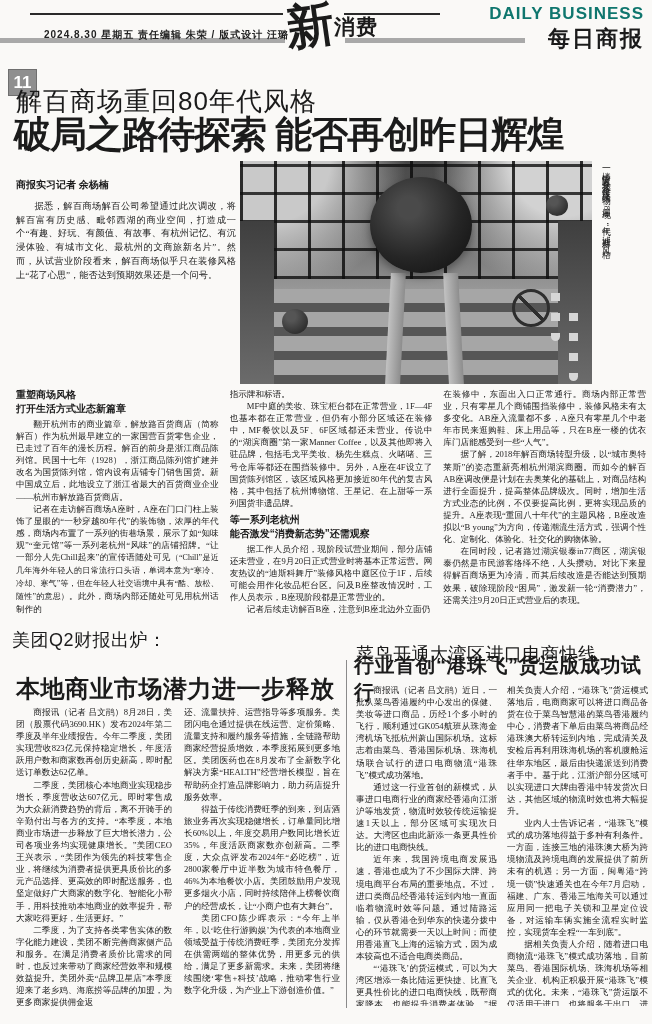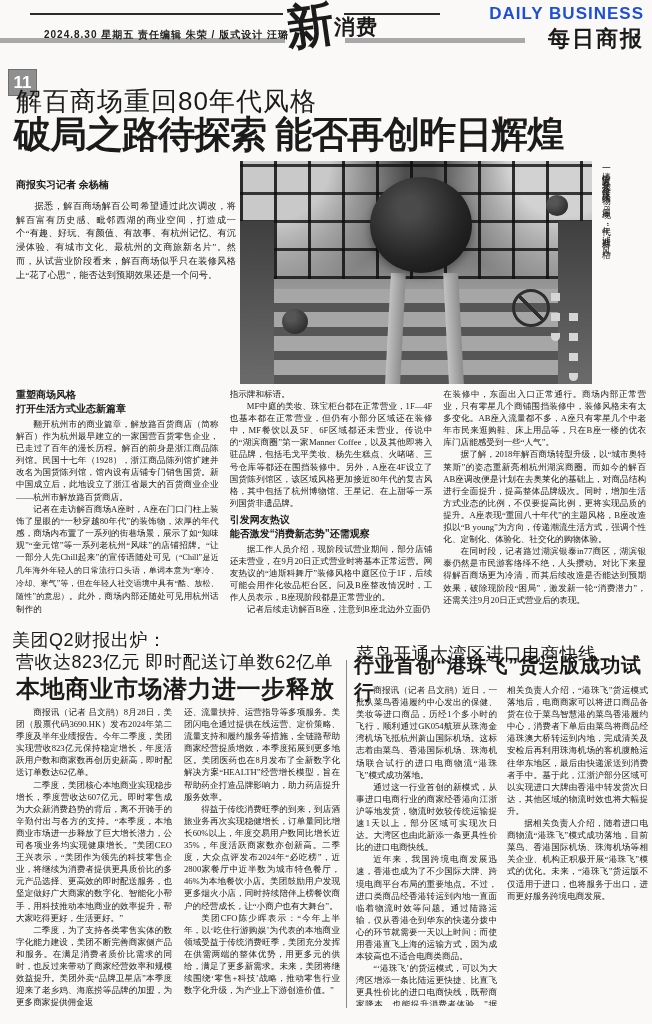--- a/index.html
+++ b/index.html
@@ -7,21 +7,21 @@
         font-family:"Liberation Serif","DejaVu Serif",serif;color:#1b1b1b;}
   .abs{position:absolute;}
   
   .hairline{height:2px;background:#2a2a2a;}
   .grayline{height:5px;background:#a9a9a9;}
   .pagebox{width:27px;height:25px;background:#8f8f8f;border:1px solid #6f6f6f;
            color:#fff;font:700 17px/25px "Liberation Sans",sans-serif;text-align:center;}
   .dateline{font:700 10px "Liberation Sans",sans-serif;color:#222;letter-spacing:1px;}
   .logo-xin{font:900 48px/1 "Liberation Serif",serif;transform:rotate(-8deg);display:inline-block;}
   .logo-suffix{font:900 21px "Liberation Sans",sans-serif;letter-spacing:1px;}
-  .m-en{font:800 17px "Liberation Sans",sans-serif;color:#1d4ed8;letter-spacing:1px;}
+  .m-en{font:800 17px "Liberation Sans",sans-serif;color:#0f766e;letter-spacing:1px;}
   .m-cn{font:900 22px "Liberation Serif",serif;letter-spacing:2px;}
   
   .kicker-main{font:500 26px "Liberation Sans",sans-serif;letter-spacing:1px;}
   .headline-main{font:900 37px "Liberation Sans",sans-serif;letter-spacing:-1px;}
   .byline{font:700 10px "Liberation Sans",sans-serif;}
   .kicker-sub{font:500 18px "Liberation Sans",sans-serif;letter-spacing:.5px;}
   .headline-sub{font:900 24px "Liberation Sans",sans-serif;letter-spacing:.5px;}
   .headline-sub2{font:900 20px "Liberation Sans",sans-serif;letter-spacing:.5px;}
   .subhead{font:800 10px/14px "Liberation Sans",sans-serif;margin:0 0 2px 0;}
   
@@ -100,33 +100,32 @@
 
   <div class="abs cols" style="left:16px;top:388px;width:630px;height:252px;gap:11px;">
     <div class="col">
       <div class="subhead"><span>重塑商场风格</span><br><span>打开生活方式业态新篇章</span></div>
       <p>翻开杭州市的商业篇章，解放路百货商店（简称解百）作为杭州最早建立的一家国营百货零售企业，已走过了百年的漫长历程。解百的前身是浙江商品陈列馆。民国十七年（1928），浙江商品陈列馆扩建并改名为国货陈列馆，馆内设有店铺专门销售国货。新中国成立后，此地设立了浙江省最大的百货商业企业——杭州市解放路百货商店。</p>
       <p><span>记者在走访解百商场A座时，A座在门口门柱上装饰了显眼的“一秒穿越80年代”的装饰物，浓厚的年代感，商场内布置了一系列的街巷场景，展示了如“知味观”“奎元馆”等一系列老杭州“风味”的店铺招牌。“让一部分人先Chill起来”的宣传语随处可见</span><span class="paren">（“Chill”是近几年海外年轻人的日常流行口头语，单词本意为“寒冷、冷却、寒气”等，但在年轻人社交语境中具有“酷、放松、随性”的意思）</span><span>。此外，商场内部还随处可见用杭州话制作的</span></p>
     </div>
     <div class="col">
       <p class="noind">指示牌和标语。</p>
       <p>MF中庭的美妆、珠宝柜台都在正常营业，1F—4F也基本都在正常营业，但仍有小部分区域还在装修中，MF餐饮以及5F、6F区域都还未营业。传说中的“湖滨商圈”第一家Manner Coffee，以及其他即将入驻品牌，包括毛戈平美妆、杨先生糕点、火啫啫、三号仓库等都还在围挡装修中。另外，A座在4F设立了国货陈列馆区，该区域风格更加接近80年代的复古风格，其中包括了杭州博物馆、王星记、在上甜等一系列国货非遗品牌。</p>
-      <div class="subhead" style="margin-top:4px;"><span>引发网友热议</span><br><span>能否激发“消费新态势”还需观察</span></div>
+      <div class="subhead" style="margin-top:4px;"><span>等一系列老杭州</span><br><span>能否激发“消费新态势”还需观察</span></div>
       <p>据工作人员介绍，现阶段试营业期间，部分店铺还未营业，在9月20日正式营业时将基本正常运营。网友热议的“迪斯科舞厅”装修风格中庭区位于1F，后续可能会用作化妆品柜台区。问及B座整改情况时，工作人员表示，B座现阶段都是正常营业的。</p>
       <p>记者后续走访解百B座，注意到B座北边外立面仍</p>
     </div>
     <div class="col">
       <p class="noind">在装修中，东面出入口正常通行。商场内部正常营业，只有零星几个商铺围挡装修中，装修风格未有太多变化。AB座入流量都不多，A座只有零星几个中老年市民来逛购鞋、床上用品等，只在B座一楼的优衣库门店能感受到一些“人气”。</p>
       <p>据了解，2018年解百商场转型升级，以“城市奥特莱斯”的姿态重新亮相杭州湖滨商圈。而如今的解百AB座调改便是计划在去奥莱化的基础上，对商品结构进行全面提升，提高整体品牌级次。同时，增加生活方式业态的比例，不仅要提高比例，更将实现品质的提升。A座表现“重回八十年代”的主题风格，B座改造拟以“B young”为方向，传递潮流生活方式，强调个性化、定制化、体验化、社交化的购物体验。</p>
       <p>在同时段，记者路过湖滨银泰in77商区，湖滨银泰仍然是市民游客络绎不绝，人头攒动。对比下来显得解百商场更为冷清，而其后续改造是否能达到预期效果，破除现阶段“困局”，激发新一轮“消费潜力”，还需关注9月20日正式营业后的表现。</p>
     </div>
   </div>
 
   <div class="abs kicker-sub" style="left:12px;top:628px;">美团Q2财报出炉：</div>
-  <div class="abs kicker-sub" style="left:16px;top:650px;">营收达823亿元 即时配送订单数62亿单</div>
   <div class="abs headline-sub" style="left:16px;top:673px;">本地商业市场潜力进一步释放</div>
 
   <div class="abs cols" style="left:16px;top:706px;width:324px;height:308px;gap:12px;">
     <div class="col">
       <p>商报讯（记者 吕文鹃）8月28日，美团（股票代码3690.HK）发布2024年第二季度及半年业绩报告。今年二季度，美团实现营收823亿元保持稳定增长，年度活跃用户数和商家数再创历史新高，即时配送订单数达62亿单。</p>
       <p>二季度，美团核心本地商业实现稳步增长，季度营收达607亿元。即时零售成为大众新消费趋势的背后，离不开骑手的辛勤付出与各方的支持。“本季度，本地商业市场进一步释放了巨大增长潜力，公司各项业务均实现健康增长。”美团CEO王兴表示，“美团作为领先的科技零售企业，将继续为消费者提供更具质价比的多元产品选择、更高效的即时配送服务，也坚定做好广大商家的数字化、智能化小帮手，用科技推动本地商业的效率提升，帮大家吃得更好，生活更好。”</p>
       <p>二季度，为了支持各类零售实体的数字化能力建设，美团不断完善商家侧产品和服务。在满足消费者质价比需求的同时，也反过来带动了商家经营效率和规模效益提升。美团外卖“品牌卫星店”本季度迎来了老乡鸡、海底捞等品牌的加盟，为更多商家提供佣金返</p>
     </div>
     <div class="col">
       <p class="noind">还、流量扶持、运营指导等多项服务。美团闪电仓通过提供在线运营、定价策略、流量支持和履约服务等措施，全链路帮助商家经营提质增效，本季度拓展到更多地区。美团医药也在8月发布了全新数字化解决方案“HEALTH”经营增长模型，旨在帮助药企打造品牌影响力，助力药店提升服务效率。</p>
@@ -142,17 +141,18 @@
 
   <div class="abs cols" style="left:356px;top:684px;width:292px;height:322px;gap:10px;">
     <div class="col" style="font-size:8.4px;">
       <p>商报讯（记者 吕文鹃）近日，一批从菜鸟香港履约中心发出的保健、美妆等进口商品，历经1个多小时的飞行，顺利通过GK054航班从珠海金湾机场飞抵杭州萧山国际机场。这标志着由菜鸟、香港国际机场、珠海机场联合试行的进口电商物流“港珠飞”模式成功落地。</p>
       <p>通过这一行业首创的新模式，从事进口电商行业的商家经香港向江浙沪等地发货，物流时效较传统运输提速1天以上，部分区域可实现次日达。大湾区也由此新添一条更具性价比的进口电商快线。</p>
       <p>近年来，我国跨境电商发展迅速，香港也成为了不少国际大牌、跨境电商平台布局的重要地点。不过，进口类商品经香港转运到内地一直面临着物流时效等问题。通过陆路运输，仅从香港仓到华东的快递分拨中心的环节就需要一天以上时间；而使用香港直飞上海的运输方式，因为成本较高也不适合电商类商品。</p>
       <p>“‘港珠飞’的货运模式，可以为大湾区增添一条比陆运更快捷、比直飞更具性价比的进口电商快线，既帮商家降本，也能提升消费者体验。”据菜鸟物流</p>
     </div>
     <div class="col">
       <p class="noind">相关负责人介绍，“港珠飞”货运模式落地后，电商商家可以将进口商品备货在位于菜鸟智慧港的菜鸟香港履约中心，消费者下单后由菜鸟将商品经港珠澳大桥转运到内地，完成清关及安检后再利用珠海机场的客机腹舱运往华东地区，最后由快递派送到消费者手中。基于此，江浙沪部分区域可以实现进口大牌由香港中转发货次日达，其他区域的物流时效也将大幅提升。</p>
+      <p>业内人士告诉记者，“港珠飞”模式的成功落地得益于多种有利条件。一方面，连接三地的港珠澳大桥为跨境物流及跨境电商的发展提供了前所未有的机遇；另一方面，闽粤港“跨境一锁”快速通关也在今年7月启动，福建、广东、香港三地海关可以通过应用同一把电子关锁和卫星定位设备，对运输车辆实施全流程实时监控，实现货车全程“一车到底”。</p>
       <p>据相关负责人介绍，随着进口电商物流“港珠飞”模式成功落地，目前菜鸟、香港国际机场、珠海机场等相关企业、机构正积极开展“港珠飞”模式的优化。未来，“港珠飞”货运版不仅适用于进口，也将服务于出口，进而更好服务跨境电商发展。</p>
     </div>
   </div>
 
 </div>
 
 </body></html>

